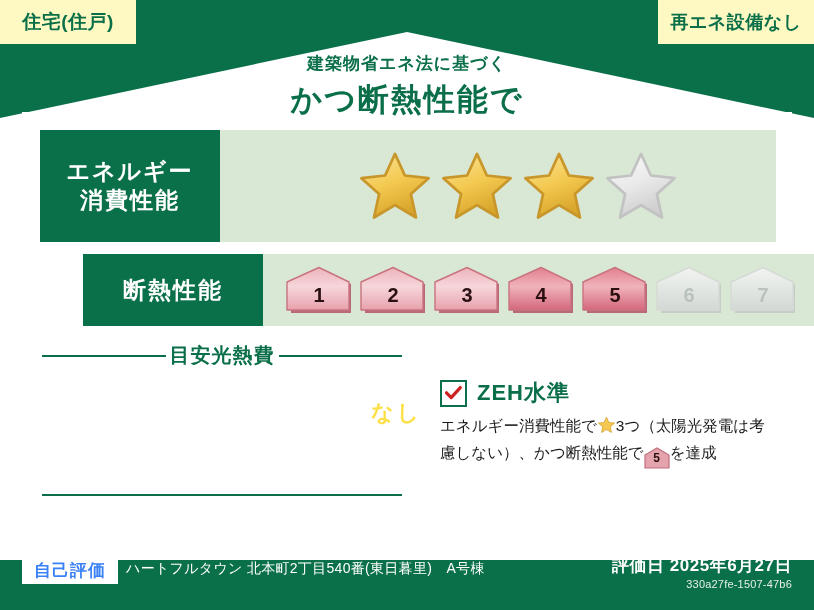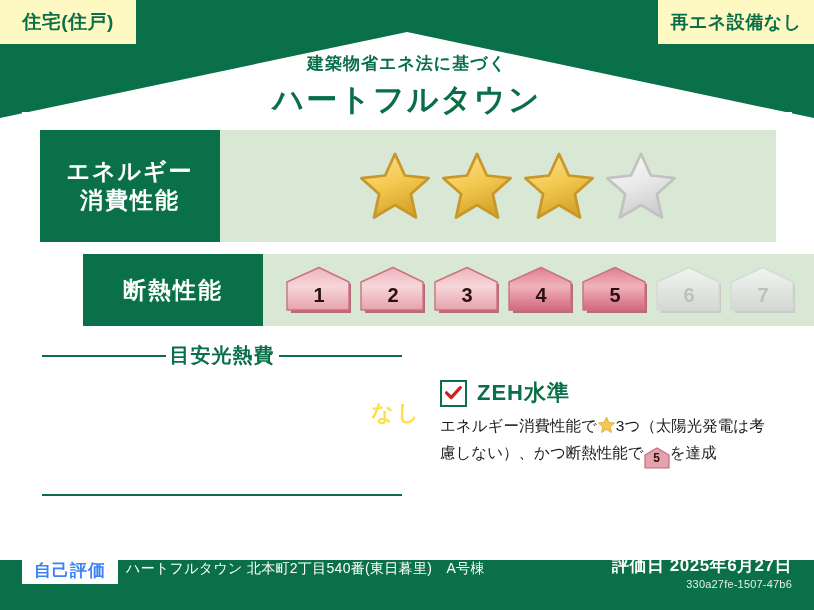--- a/index.html
+++ b/index.html
@@ -136,21 +136,21 @@
 <div id="label-root">
 
   <div class="roof"></div>
   <div class="body-white"></div>
 
   <div class="corner-badge" id="badge-left">住宅(住戸)</div>
   <div class="corner-badge" id="badge-right">再エネ設備なし</div>
 
   <div class="title-wrap">
     <div class="title-sub">建築物省エネ法に基づく</div>
-    <div class="title-main">ハートフルタウン</div>
+    <div class="title-main">かつ断熱性能で</div>
   </div>
 
   <div class="row" id="row-energy">
     <div class="row-label">
       <span>エネルギー</span>
       <span>消費性能</span>
     </div>
     <div class="row-value">
       <div class="stars" id="stars">
           <svg class="star" viewBox="0 0 24 24">

